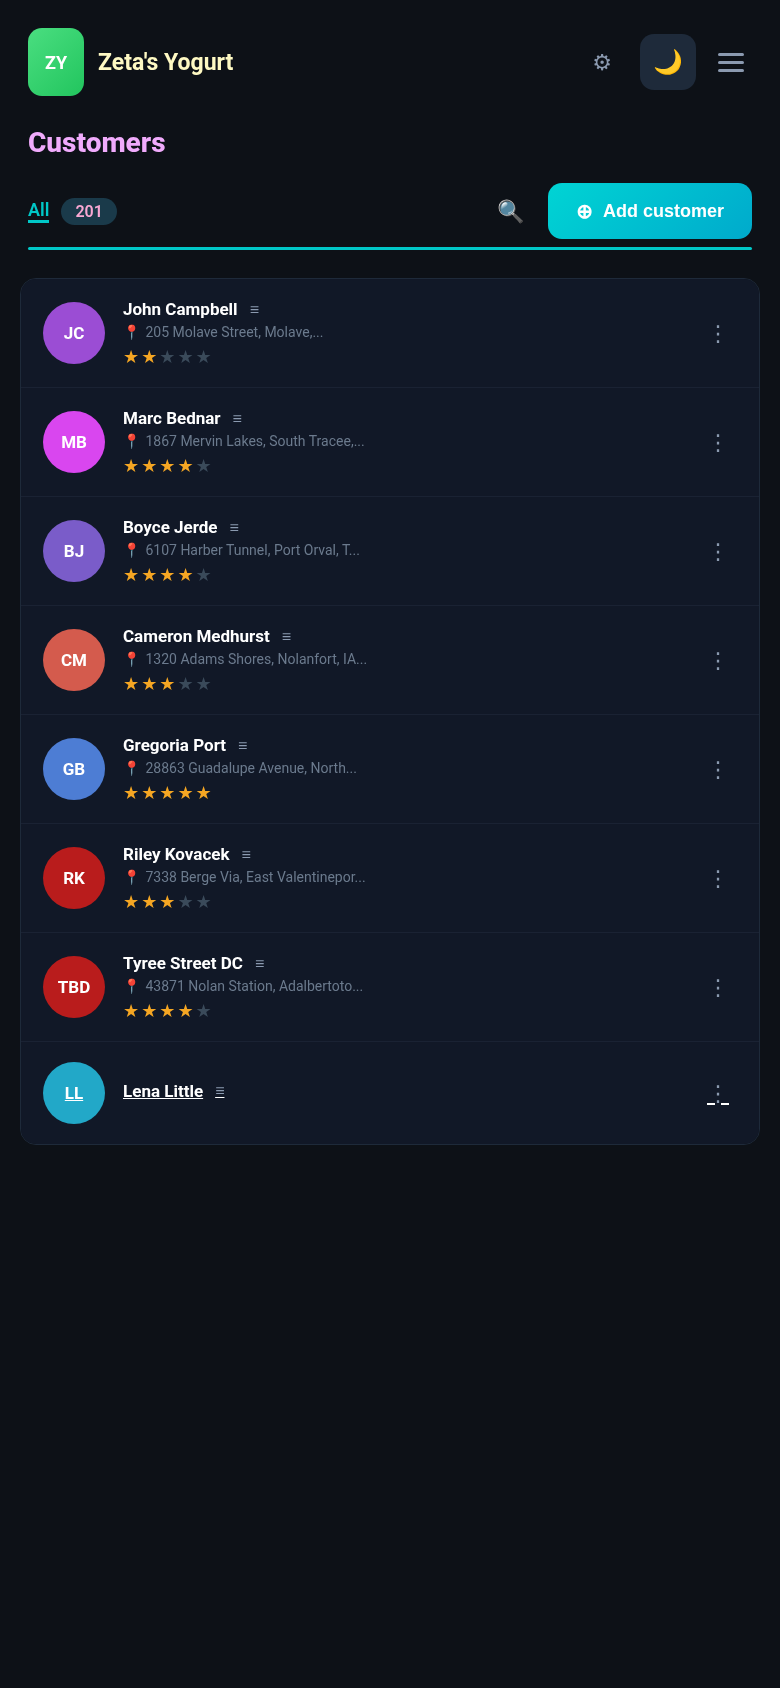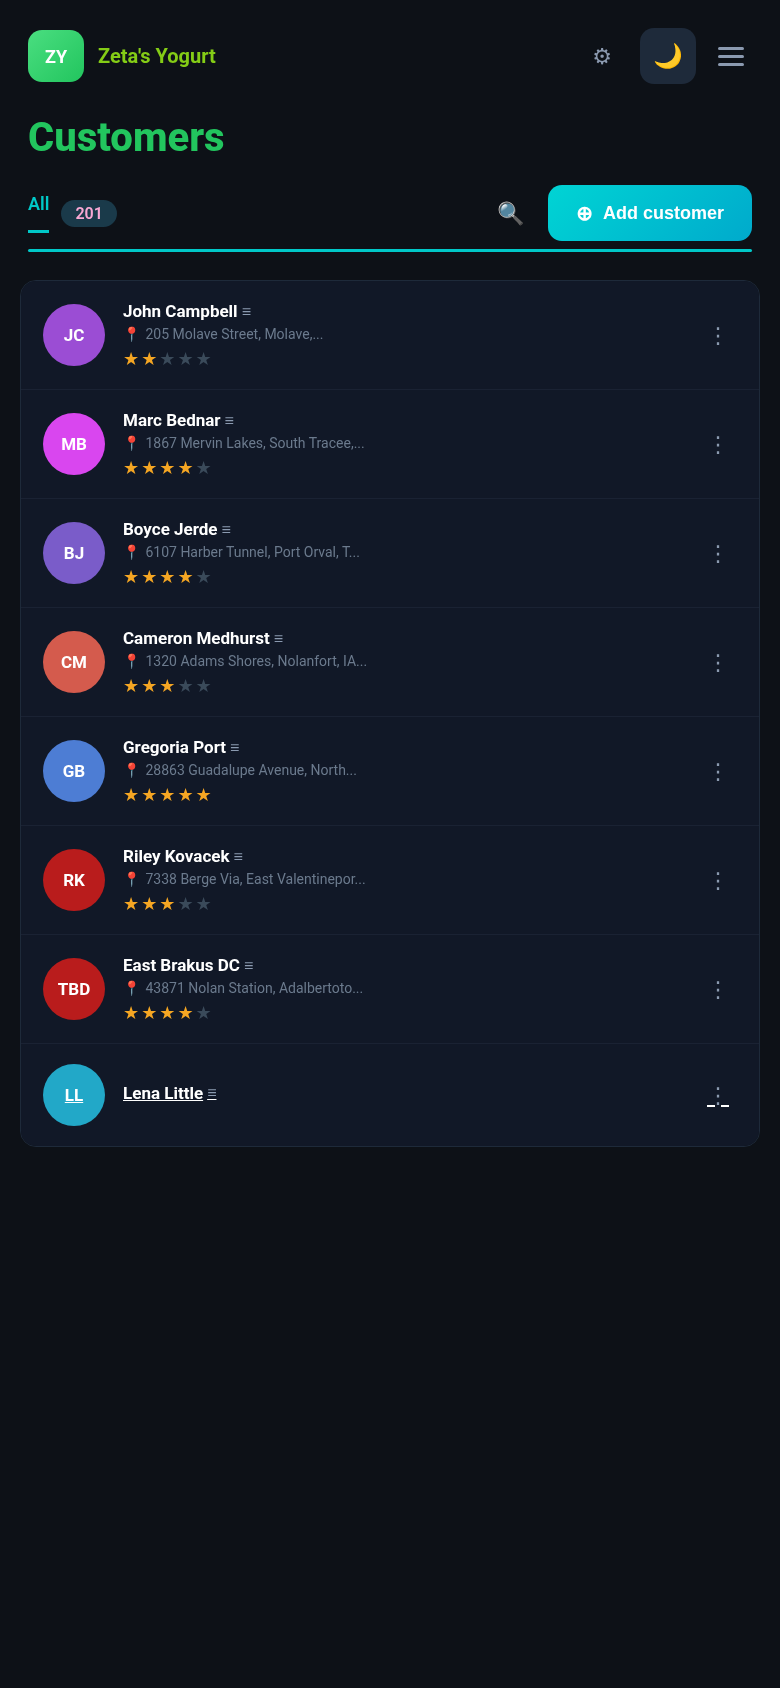--- a/index.html
+++ b/index.html
@@ -19,36 +19,36 @@
     
     .header {
       display: flex;
       align-items: center;
       padding: 28px 28px 20px;
       gap: 14px;
     }
 
     .logo-badge {
       width: 56px;
-      height: 52px;
+      height: 68px;
       background: linear-gradient(135deg, #4ade80, #22c55e);
       border-radius: 14px;
       display: flex;
       align-items: center;
       justify-content: center;
       font-weight: 700;
       font-size: 18px;
       color: white;
       flex-shrink: 0;
     }
 
     .app-name {
-      font-size: 20px;
+      font-size: 23px;
       font-weight: 700;
-      color: #84cc16;
+      color: #fef9c3;
       flex: 1;
     }
 
     .header-gear {
       font-size: 22px;
       color: #8b9ab0;
       cursor: pointer;
       margin-right: 14px;
     }
 
@@ -79,23 +79,23 @@
       background: #8b9ab0;
       border-radius: 2px;
     }
 
     
     .page-title-section {
       padding: 10px 28px 24px;
     }
 
     .page-title {
-      font-size: 40px;
+      font-size: 28px;
       font-weight: 800;
-      color: #22c55e;
+      color: #f0abfc;
     }
 
     
     .toolbar {
       display: flex;
       align-items: center;
       padding: 0 28px 0;
       gap: 16px;
     }
 
@@ -103,21 +103,21 @@
       display: flex;
       align-items: center;
       gap: 12px;
       flex: 1;
     }
 
     .tab-all {
       font-size: 18px;
       font-weight: 600;
       color: #00c8c8;
-      padding-bottom: 16px;
+      padding-bottom: 0;
       border-bottom: 3px solid #00c8c8;
     }
 
     .tab-count-badge {
       background-color: #1a3a4a;
       color: #f9a8d4;
       border-radius: 20px;
       padding: 4px 14px;
       font-size: 16px;
       font-weight: 600;
@@ -198,21 +198,21 @@
     }
 
     .customer-info {
       flex: 1;
       min-width: 0;
     }
 
     .customer-name-row {
       display: flex;
       align-items: center;
-      gap: 4px;
+      gap: 12px;
       margin-bottom: 5px;
     }
 
     .customer-name {
       font-size: 17px;
       font-weight: 700;
       color: white;
     }
 
     .list-icon {
@@ -427,21 +427,21 @@
           <span class="star empty">★</span>
           <span class="star empty">★</span>
         </div>
       </div>
       <div class="more-btn">⋮</div>
     </div>
     <div class="customer-item">
       <div class="avatar" style="background-color:#b91c1c">TBD</div>
       <div class="customer-info">
         <div class="customer-name-row">
-          <span class="customer-name">East Brakus DC</span>
+          <span class="customer-name">Tyree Street DC</span>
           <span class="list-icon">≡</span>
         </div>
         <div class="customer-address">
           <span class="location-icon">📍</span>
           <span>43871 Nolan Station, Adalbertoto...</span>
         </div>
         <div class="stars">
           <span class="star filled">★</span>
           <span class="star filled">★</span>
           <span class="star filled">★</span>

